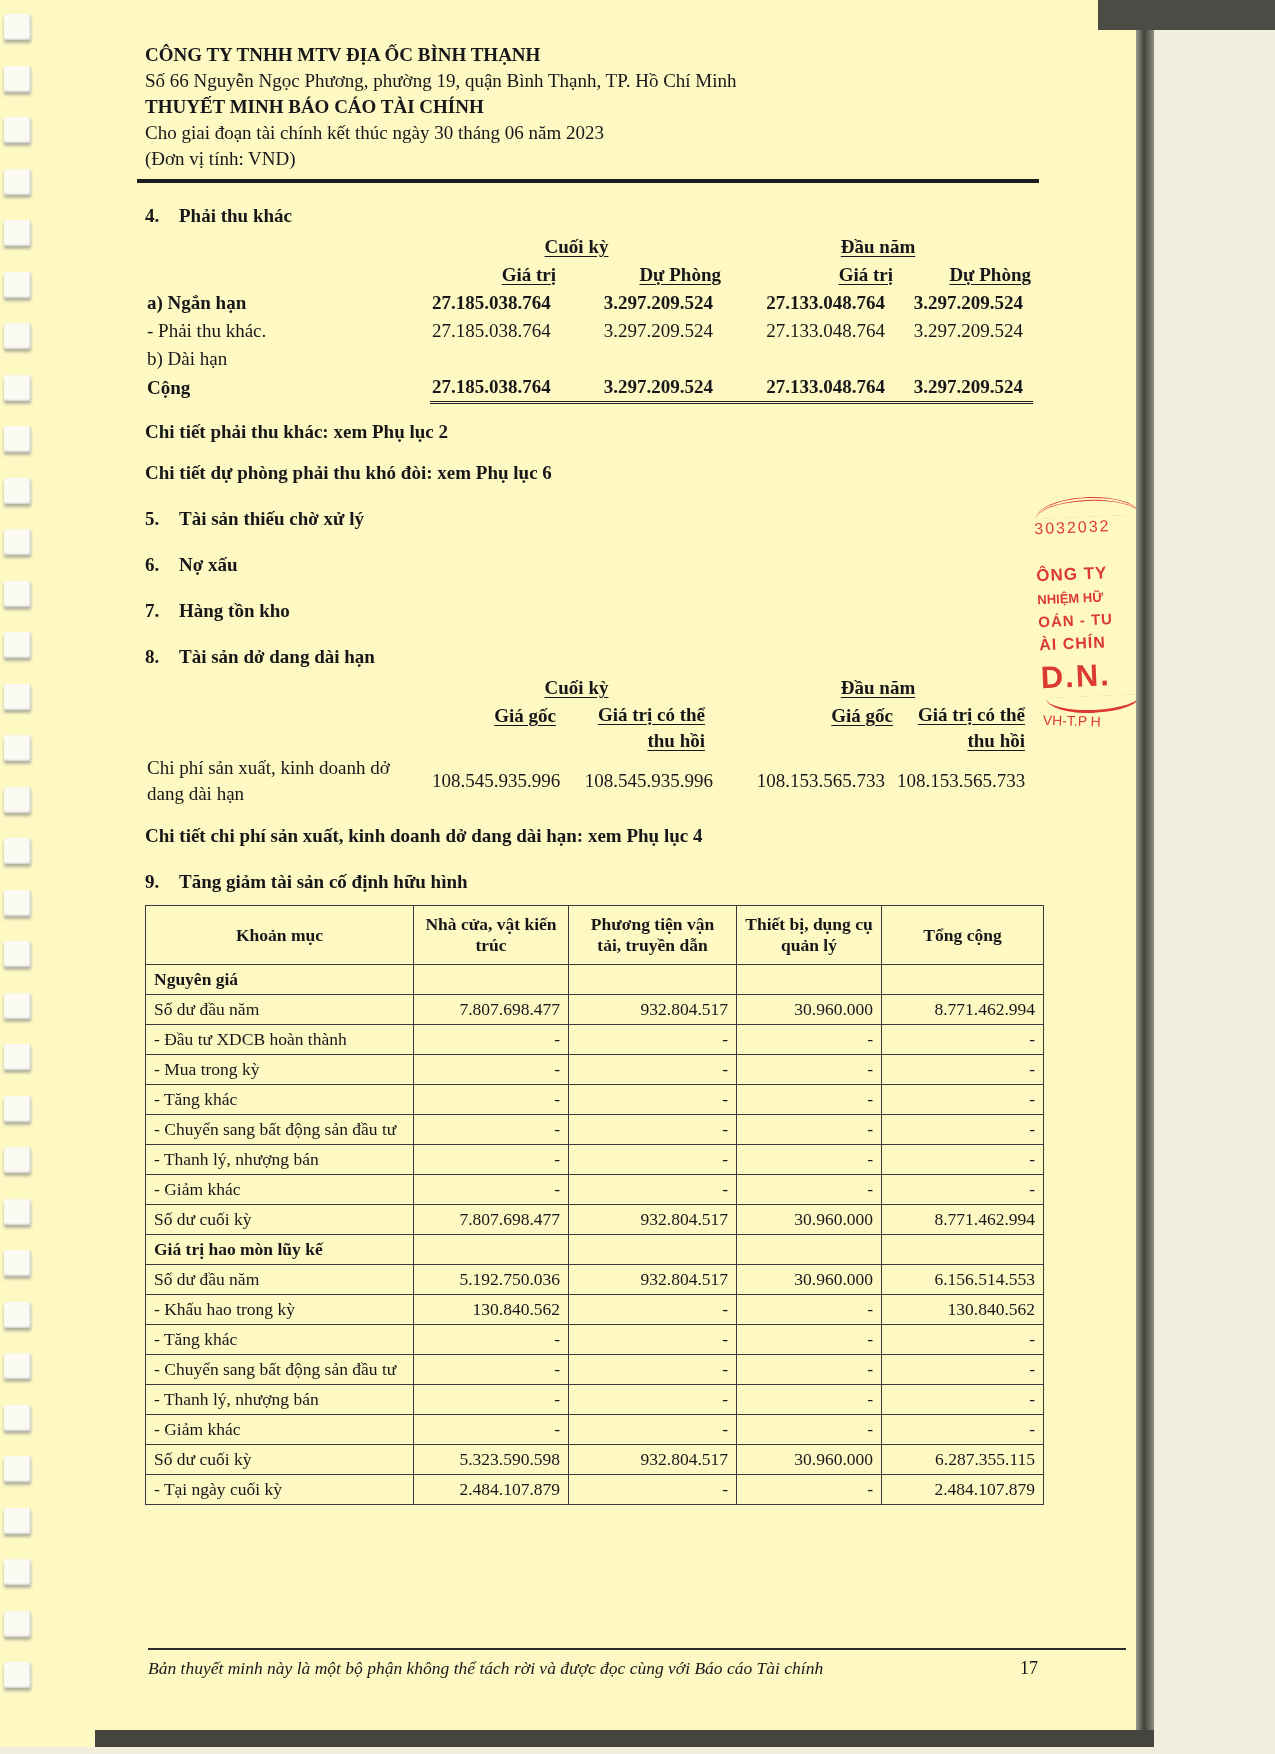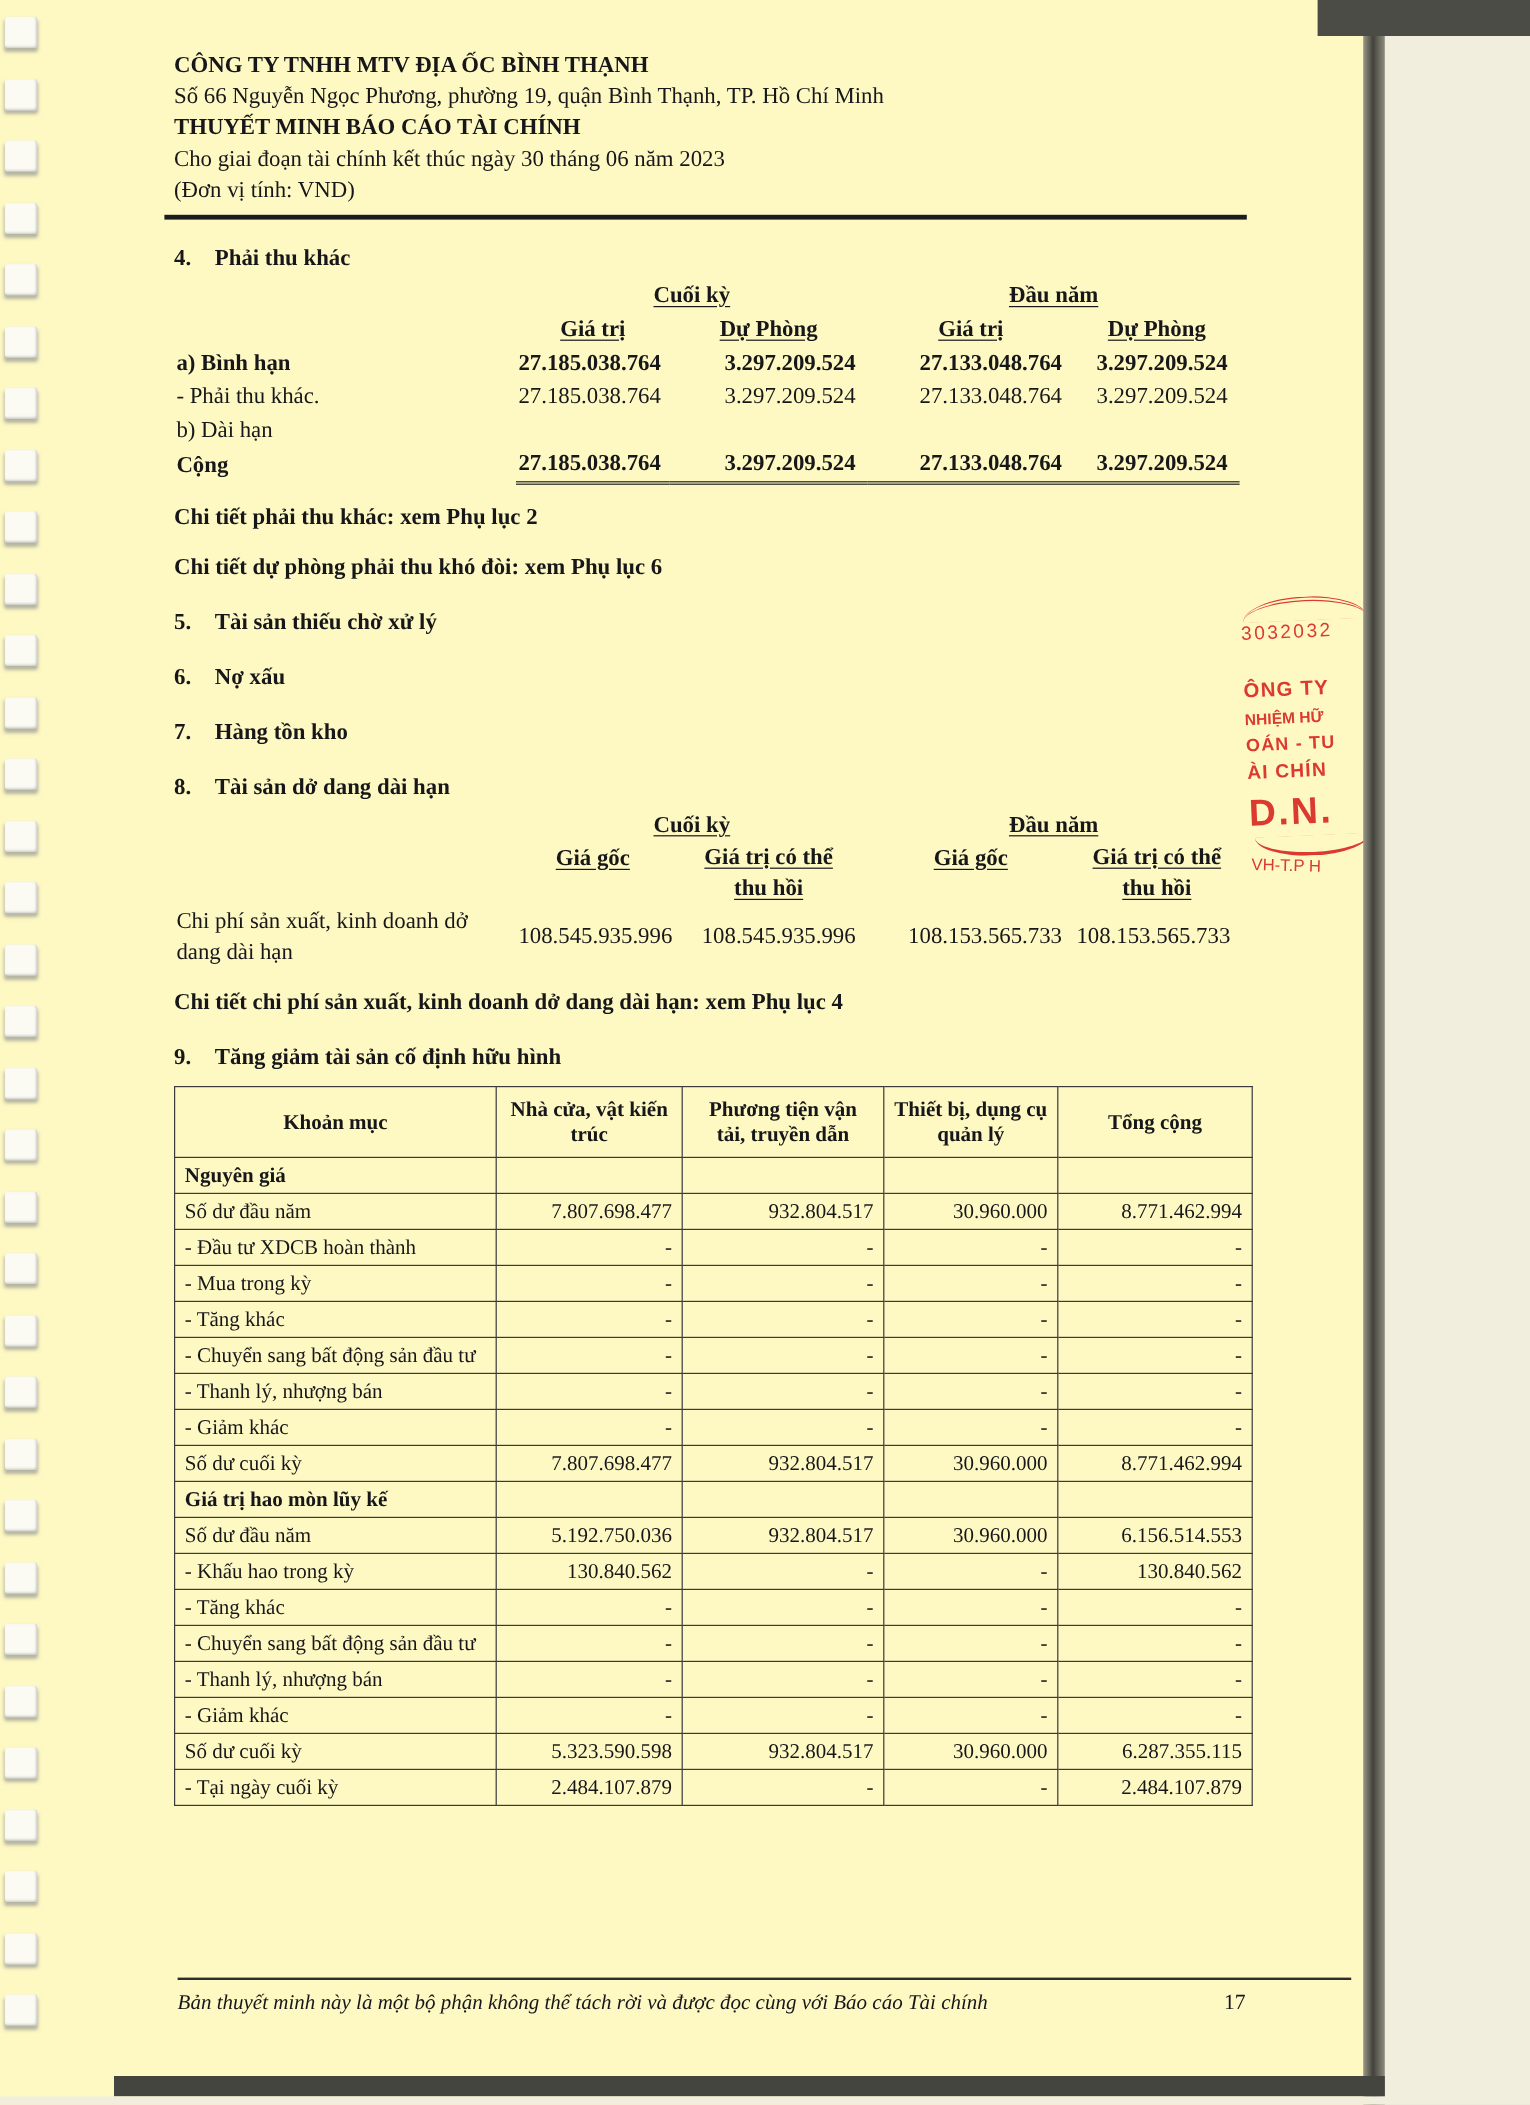--- a/index.html
+++ b/index.html
@@ -18,21 +18,21 @@
 
   .sec-heading{display:flex;font-weight:bold;margin-top:20px;}
   .sec-num{width:34px;flex:0 0 34px;}
   .note-line{font-weight:bold;margin-top:15px;}
 
   
   table.flat{border-collapse:collapse;width:888px;margin-top:4px;table-layout:fixed;}
   table.flat th,table.flat td{padding:1px 2px;font-size:19px;}
   table.flat th{font-weight:bold;}
   .grp{font-weight:bold;text-decoration:underline;text-underline-offset:3px;}
-  table.flat th.sub{vertical-align:top;text-align:center;}
+  table.flat th.sub{vertical-align:top;text-align:right;}
   table.flat th.sub span{text-decoration:underline;text-underline-offset:3px;}
   table.flat td.lbl{text-align:left;}
   table.flat td.num{text-align:right;padding-right:10px;white-space:nowrap;}
   table.flat tr.bold td.num{font-weight:bold;}
   table.flat tr.total td{font-weight:bold;}
   table.flat tr.total td.num{border-bottom:3px double #222;}
 
   
   table.grid{border-collapse:collapse;width:898px;margin-top:10px;table-layout:fixed;
              font-size:17.5px;line-height:21px;}
@@ -144,21 +144,21 @@
           <tr>
             <th></th>
             <th class="sub"><span>Giá trị</span></th>
             <th class="sub"><span>Dự Phòng</span></th>
             <th class="sub"><span>Giá trị</span></th>
             <th class="sub"><span>Dự Phòng</span></th>
           </tr>
         </thead>
         <tbody>
             <tr class="bold">
-              <td class="lbl">a) Bình hạn</td>
+              <td class="lbl">a) Ngắn hạn</td>
               <td class="num">27.185.038.764</td>
               <td class="num">3.297.209.524</td>
               <td class="num">27.133.048.764</td>
               <td class="num">3.297.209.524</td>
             </tr>
             <tr class="plain">
               <td class="lbl">- Phải thu khác.</td>
               <td class="num">27.185.038.764</td>
               <td class="num">3.297.209.524</td>
               <td class="num">27.133.048.764</td>

